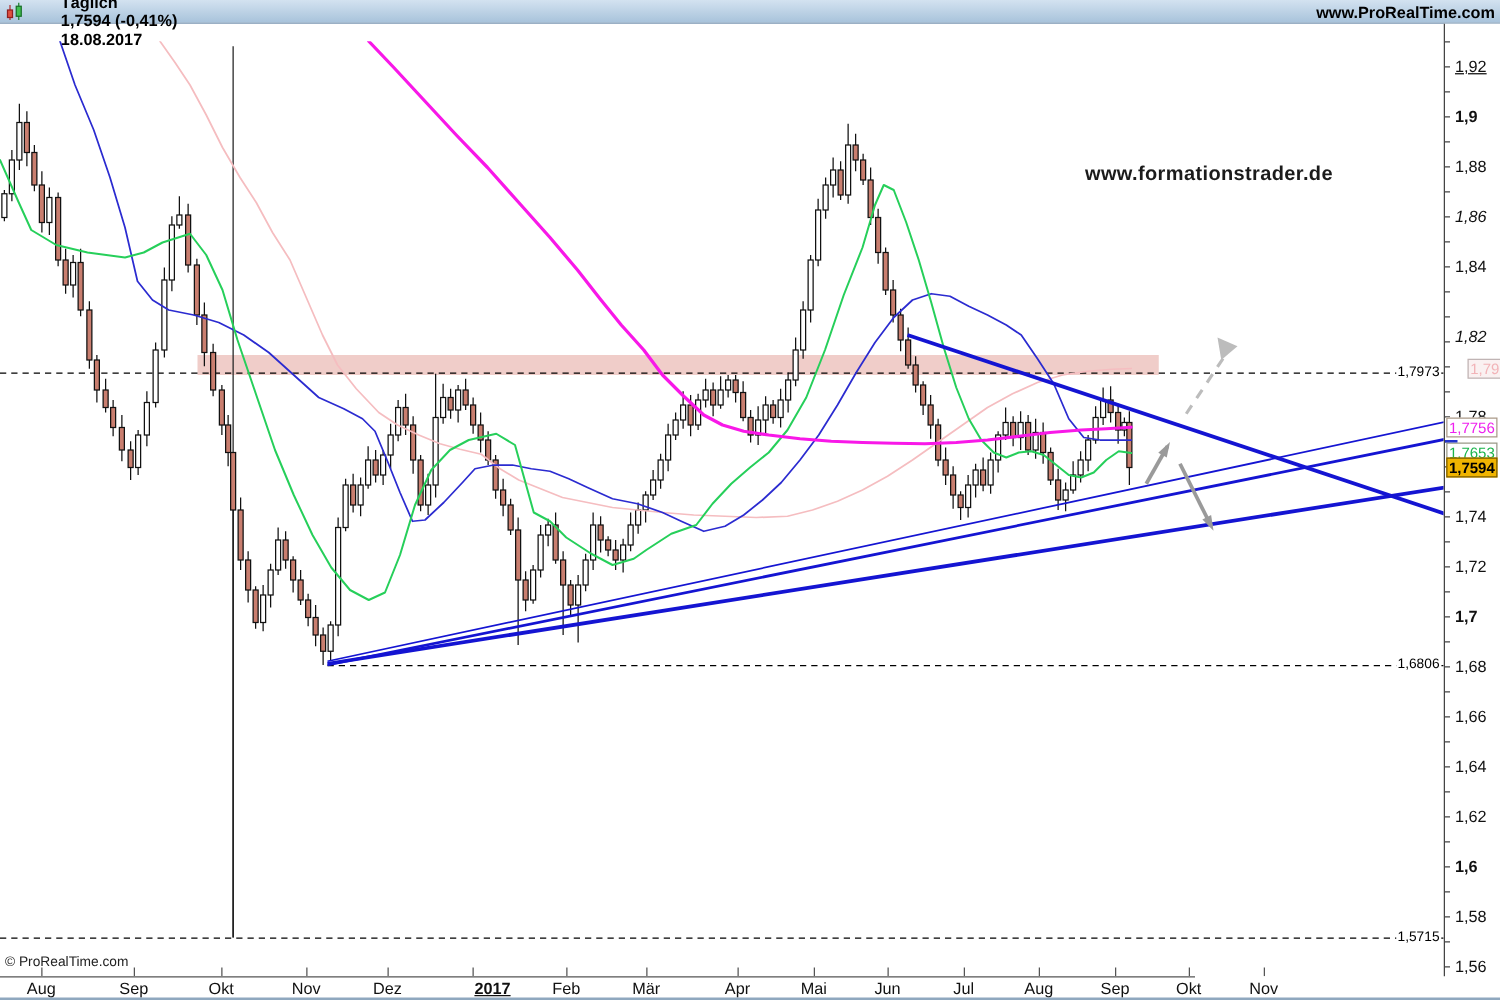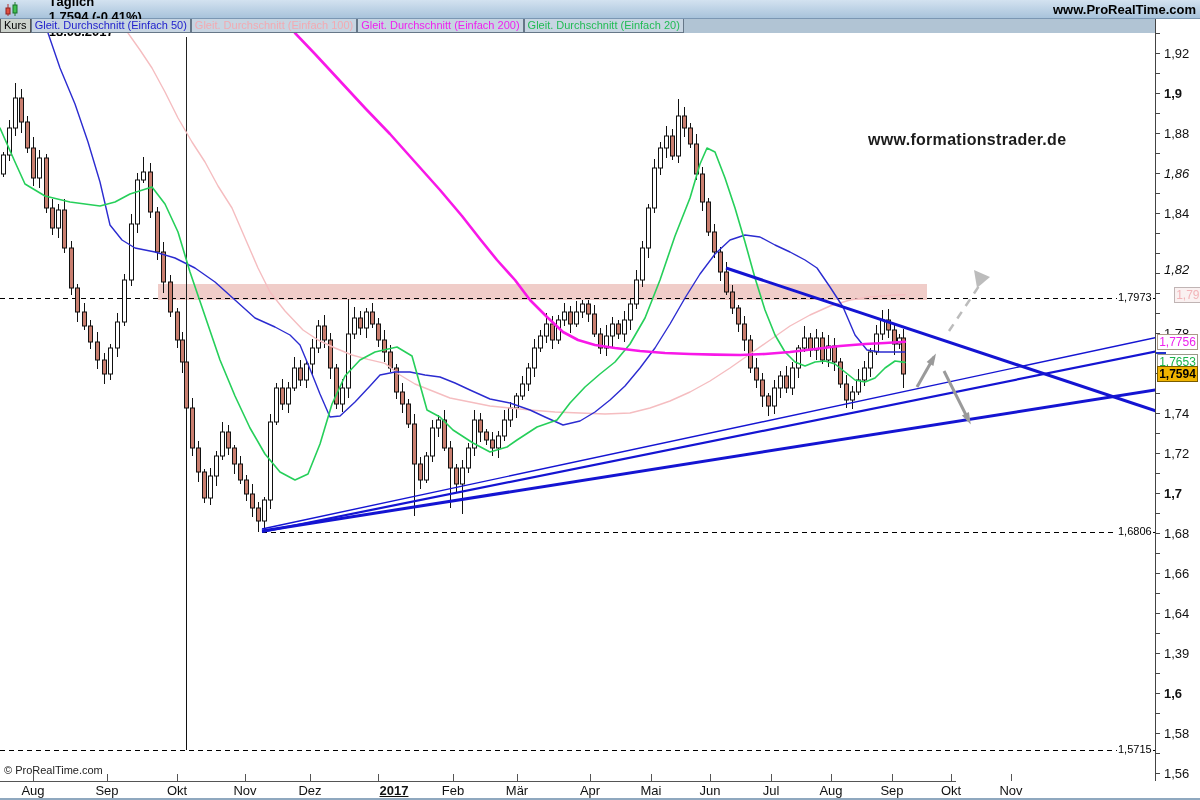--- a/index.html
+++ b/index.html
@@ -60,27 +60,20 @@
     </svg>
     <span id="title-text">
       
       <span class="tsp">Täglich</span>
       <span class="tsp">1,7594 (-0,41%)</span>
       <span>18.08.2017</span>
     </span>
     <span id="title-site">www.ProRealTime.com</span>
   </div>
 
-  <div id="tag-bar">
-    <span class="tag kurs">Kurs</span>
-  <span class="tag" style="color: rgb(34, 34, 204);">Gleit. Durchschnitt (Einfach 50)</span>
-      <span class="tag" style="color: rgb(242, 170, 178);">Gleit. Durchschnitt (Einfach 100)</span>
-      <span class="tag" style="color: rgb(238, 34, 238);">Gleit. Durchschnitt (Einfach 200)</span>
-      <span class="tag" style="color: rgb(34, 187, 85);">Gleit. Durchschnitt (Einfach 20)</span>
-    </div>
 
   <svg id="chart-svg" width="1155" height="748" viewBox="0 33 1155 748">
       <rect x="158" y="284" width="769" height="16" fill="#f0cdc9"></rect>
       <line x1="0" y1="298.5" x2="1155" y2="298.5" stroke="#000" stroke-width="1" stroke-dasharray="5 4"></line>
       <line x1="262" y1="532.5" x2="1155" y2="532.5" stroke="#000" stroke-width="1" stroke-dasharray="5 4"></line>
       <line x1="0" y1="750.5" x2="1155" y2="750.5" stroke="#000" stroke-width="1" stroke-dasharray="5 4"></line>
       <line x1="186.5" y1="37" x2="186.5" y2="750" stroke="#222" stroke-width="1"></line>
       <line x1="33.5" y1="774" x2="33.5" y2="781" stroke="#555" stroke-width="1"></line>
       <line x1="107.5" y1="774" x2="107.5" y2="781" stroke="#555" stroke-width="1"></line>
       <line x1="177.5" y1="774" x2="177.5" y2="781" stroke="#555" stroke-width="1"></line>
@@ -450,34 +443,34 @@
       <div class="ytick" style="top: 574px;"></div>
       <div class="ytick" style="top: 594px;"></div>
       <div class="ytick" style="top: 614px;"></div>
       <div class="ytick" style="top: 634px;"></div>
       <div class="ytick" style="top: 654px;"></div>
       <div class="ytick" style="top: 674px;"></div>
       <div class="ytick" style="top: 694px;"></div>
       <div class="ytick" style="top: 714px;"></div>
       <div class="ytick" style="top: 734px;"></div>
       <div class="ytick" style="top: 754px;"></div>
-      <div class="ylab" style="top: 34px;">1,92</div>
+      <div class="ylab" style="top: 34px; text-decoration: underline;">1,92</div>
       <div class="ylab bold" style="top: 74px;">1,9</div>
       <div class="ylab" style="top: 114px;">1,88</div>
       <div class="ylab" style="top: 154px; font-style: italic;">1,86</div>
       <div class="ylab" style="top: 194px;">1,84</div>
       <div class="ylab" style="top: 250px; font-style: italic;">1,82</div>
       <div class="ylab" style="top: 314px;">1,78</div>
       <div class="ylab" style="top: 394px;">1,74</div>
       <div class="ylab" style="top: 434px;">1,72</div>
       <div class="ylab bold" style="top: 474px;">1,7</div>
       <div class="ylab" style="top: 514px;">1,68</div>
       <div class="ylab" style="top: 554px;">1,66</div>
       <div class="ylab" style="top: 594px;">1,64</div>
-      <div class="ylab" style="top: 634px;">1,39</div>
+      <div class="ylab" style="top: 634px;">1,62</div>
       <div class="ylab bold" style="top: 674px;">1,6</div>
       <div class="ylab" style="top: 714px;">1,58</div>
       <div class="ylab" style="top: 754px;">1,56</div>
       <div class="pm ma100" style="top: 276px;">1,7991</div>
       <div class="pm ma200" style="top: 323px;">1,7756</div>
       <div class="pm ma20" style="top: 343px;">1,7653</div>
       <div class="pm price" style="top: 355px;">1,7594</div>
     </div>
   <div id="ma50-axis-dash" style="top: 352px;"></div>
 

